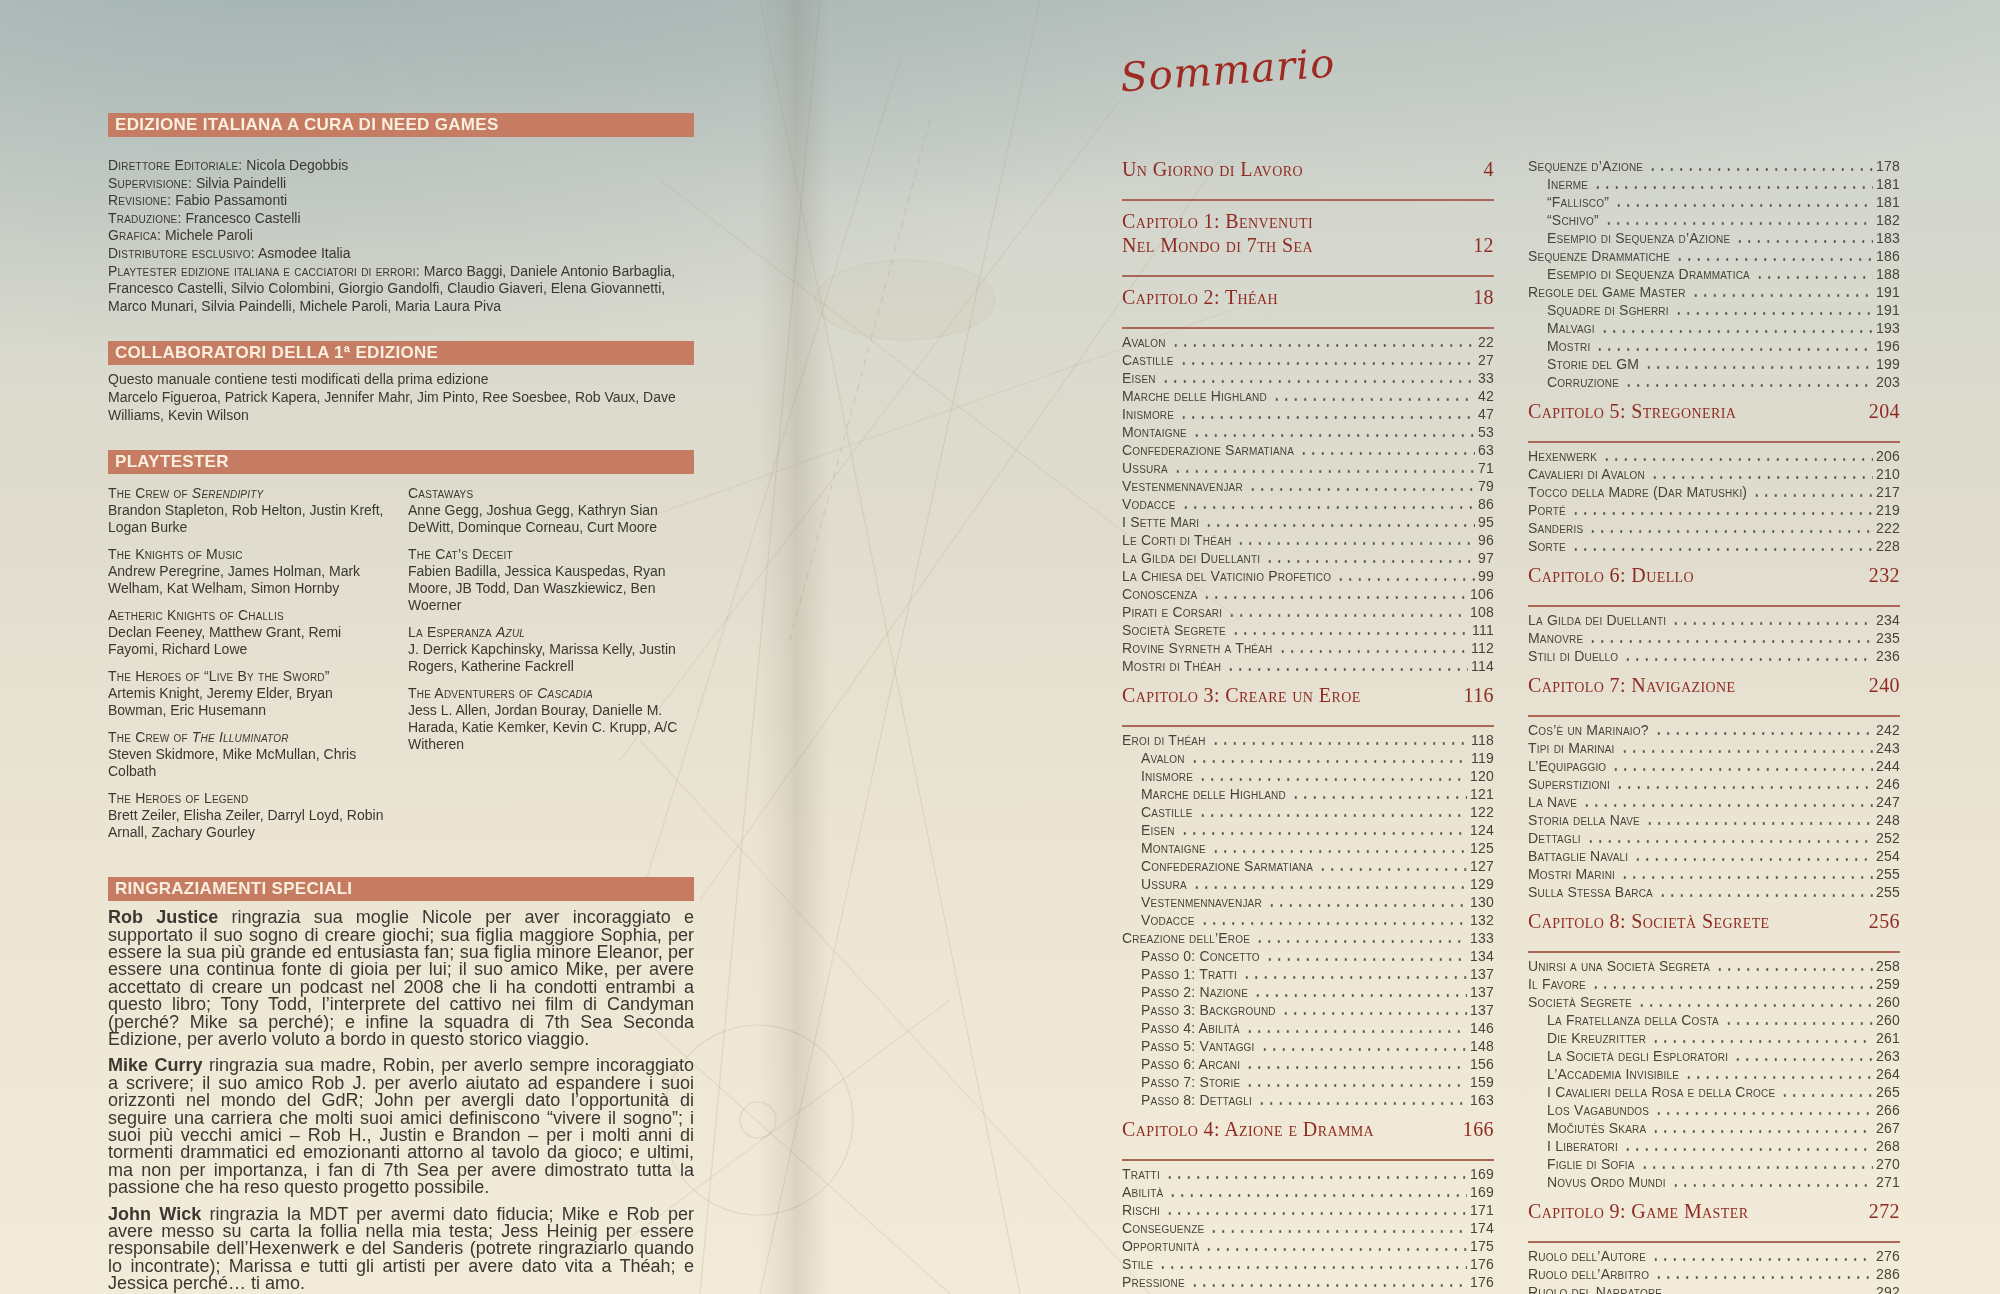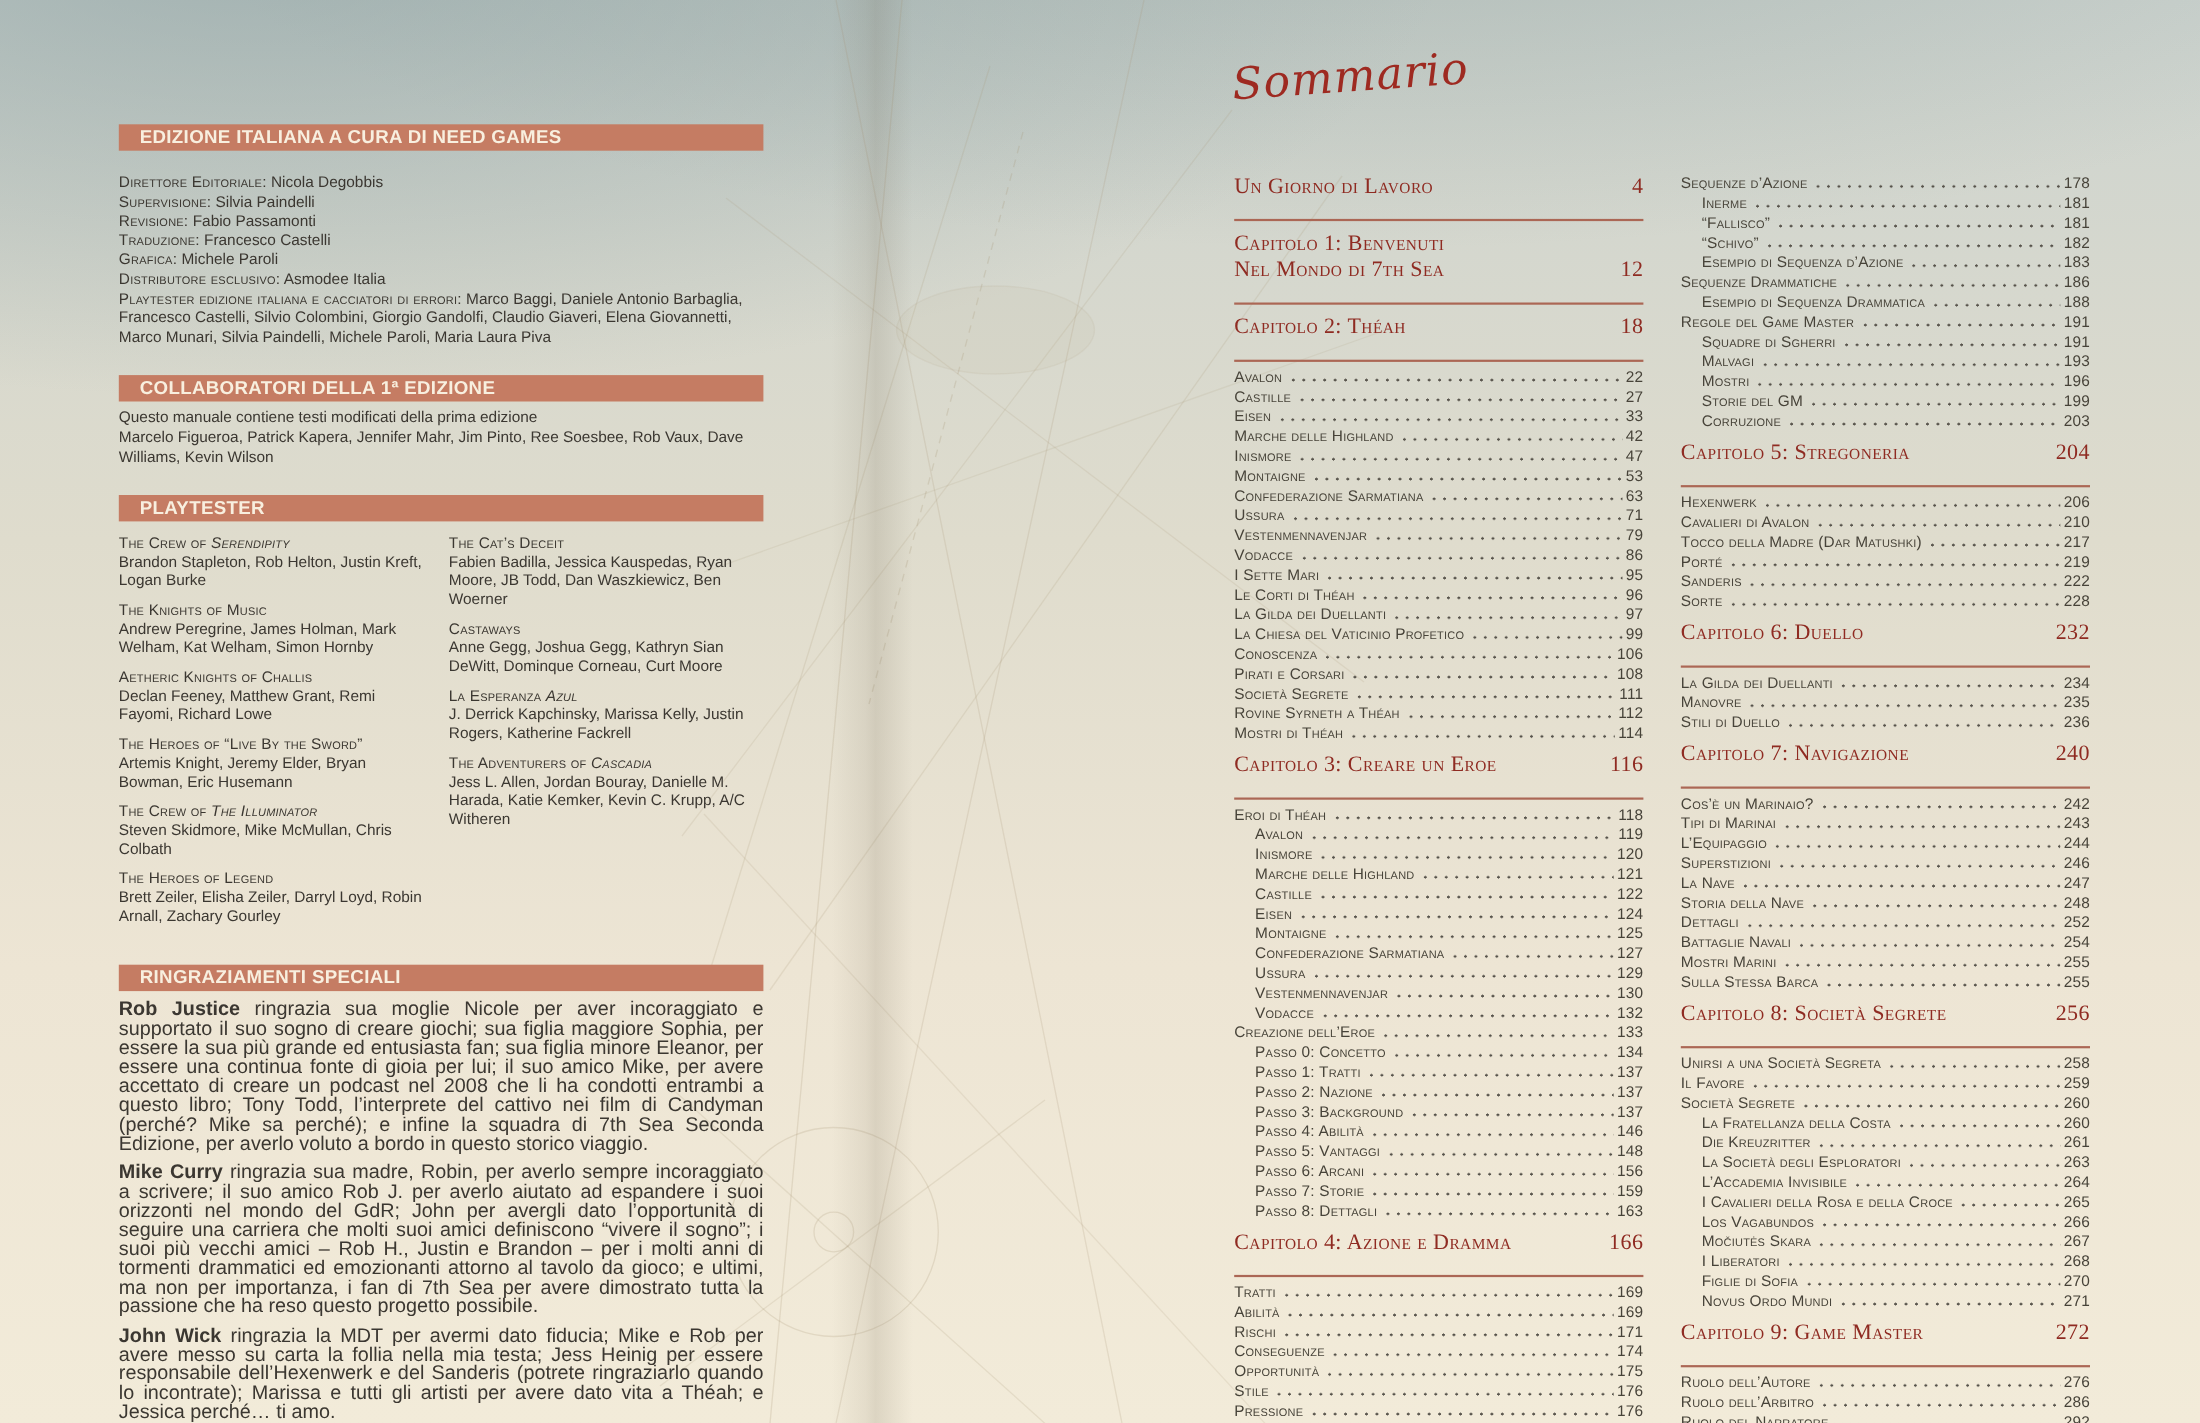--- a/index.html
+++ b/index.html
@@ -12,21 +12,21 @@
       linear-gradient(180deg,#ccd3cf 0%,#dfdccd 38%,#ede5d4 68%,#f2ebd9 100%);
   }
   .decor{position:absolute;inset:0;z-index:0;}
   .spine{
     position:absolute;left:756px;top:0;width:74px;height:100%;z-index:0;
     background:linear-gradient(90deg,rgba(105,95,75,0) 0%,rgba(105,95,75,0.10) 42%,rgba(105,95,75,0.16) 54%,rgba(105,95,75,0) 100%);
   }
   
   .left-page{position:absolute;left:108px;top:113px;width:586px;z-index:1;}
   .bar{background:#c57c63;color:#f8efdf;font-weight:bold;font-size:17px;line-height:24px;
-       height:24px;padding-left:19px;letter-spacing:0.3px;}
+       height:24px;padding-left:7px;letter-spacing:0.3px;}
   .credits{margin-top:20px;font-size:14px;line-height:17.6px;}
   .credit-label{font-variant:small-caps;letter-spacing:0.2px;}
   .bar.m1{margin-top:26px;}
   .note{margin-top:6px;font-size:14px;line-height:17.6px;}
   .names-line{font-size:14px;line-height:17.6px;}
   .pt-cols{display:flex;gap:14px;margin-top:11px;}
   .pt-col{width:286px;}
   .pt-group{margin-bottom:10px;}
   .pt-title{font-variant:small-caps;font-size:14px;line-height:17px;letter-spacing:0.2px;}
   .pt-title em{font-style:italic;}
@@ -127,26 +127,26 @@
           <div class="pt-title">The Crew of <em>The Illuminator</em></div>
           <div class="pt-names">Steven Skidmore, Mike McMullan, Chris Colbath</div>
         </div>
         <div class="pt-group">
           <div class="pt-title">The Heroes of Legend</div>
           <div class="pt-names">Brett Zeiler, Elisha Zeiler, Darryl Loyd, Robin Arnall, Zachary Gourley</div>
         </div>
       </div>
     <div class="pt-col" id="pt-col-1">
         <div class="pt-group">
+          <div class="pt-title">Castaways</div>
+          <div class="pt-names">Anne Gegg, Joshua Gegg, Kathryn Sian DeWitt, Dominque Corneau, Curt Moore</div>
+        </div>
+        <div class="pt-group">
           <div class="pt-title">The Cat’s Deceit</div>
           <div class="pt-names">Fabien Badilla, Jessica Kauspedas, Ryan Moore, JB Todd, Dan Waszkiewicz, Ben Woerner</div>
-        </div>
-        <div class="pt-group">
-          <div class="pt-title">Castaways</div>
-          <div class="pt-names">Anne Gegg, Joshua Gegg, Kathryn Sian DeWitt, Dominque Corneau, Curt Moore</div>
         </div>
         <div class="pt-group">
           <div class="pt-title">La Esperanza <em>Azul</em></div>
           <div class="pt-names">J. Derrick Kapchinsky, Marissa Kelly, Justin Rogers, Katherine Fackrell</div>
         </div>
         <div class="pt-group">
           <div class="pt-title">The Adventurers of <em>Cascadia</em></div>
           <div class="pt-names">Jess L. Allen, Jordan Bouray, Danielle M. Harada, Katie Kemker, Kevin C. Krupp, A/C Witheren</div>
         </div>
       </div>

